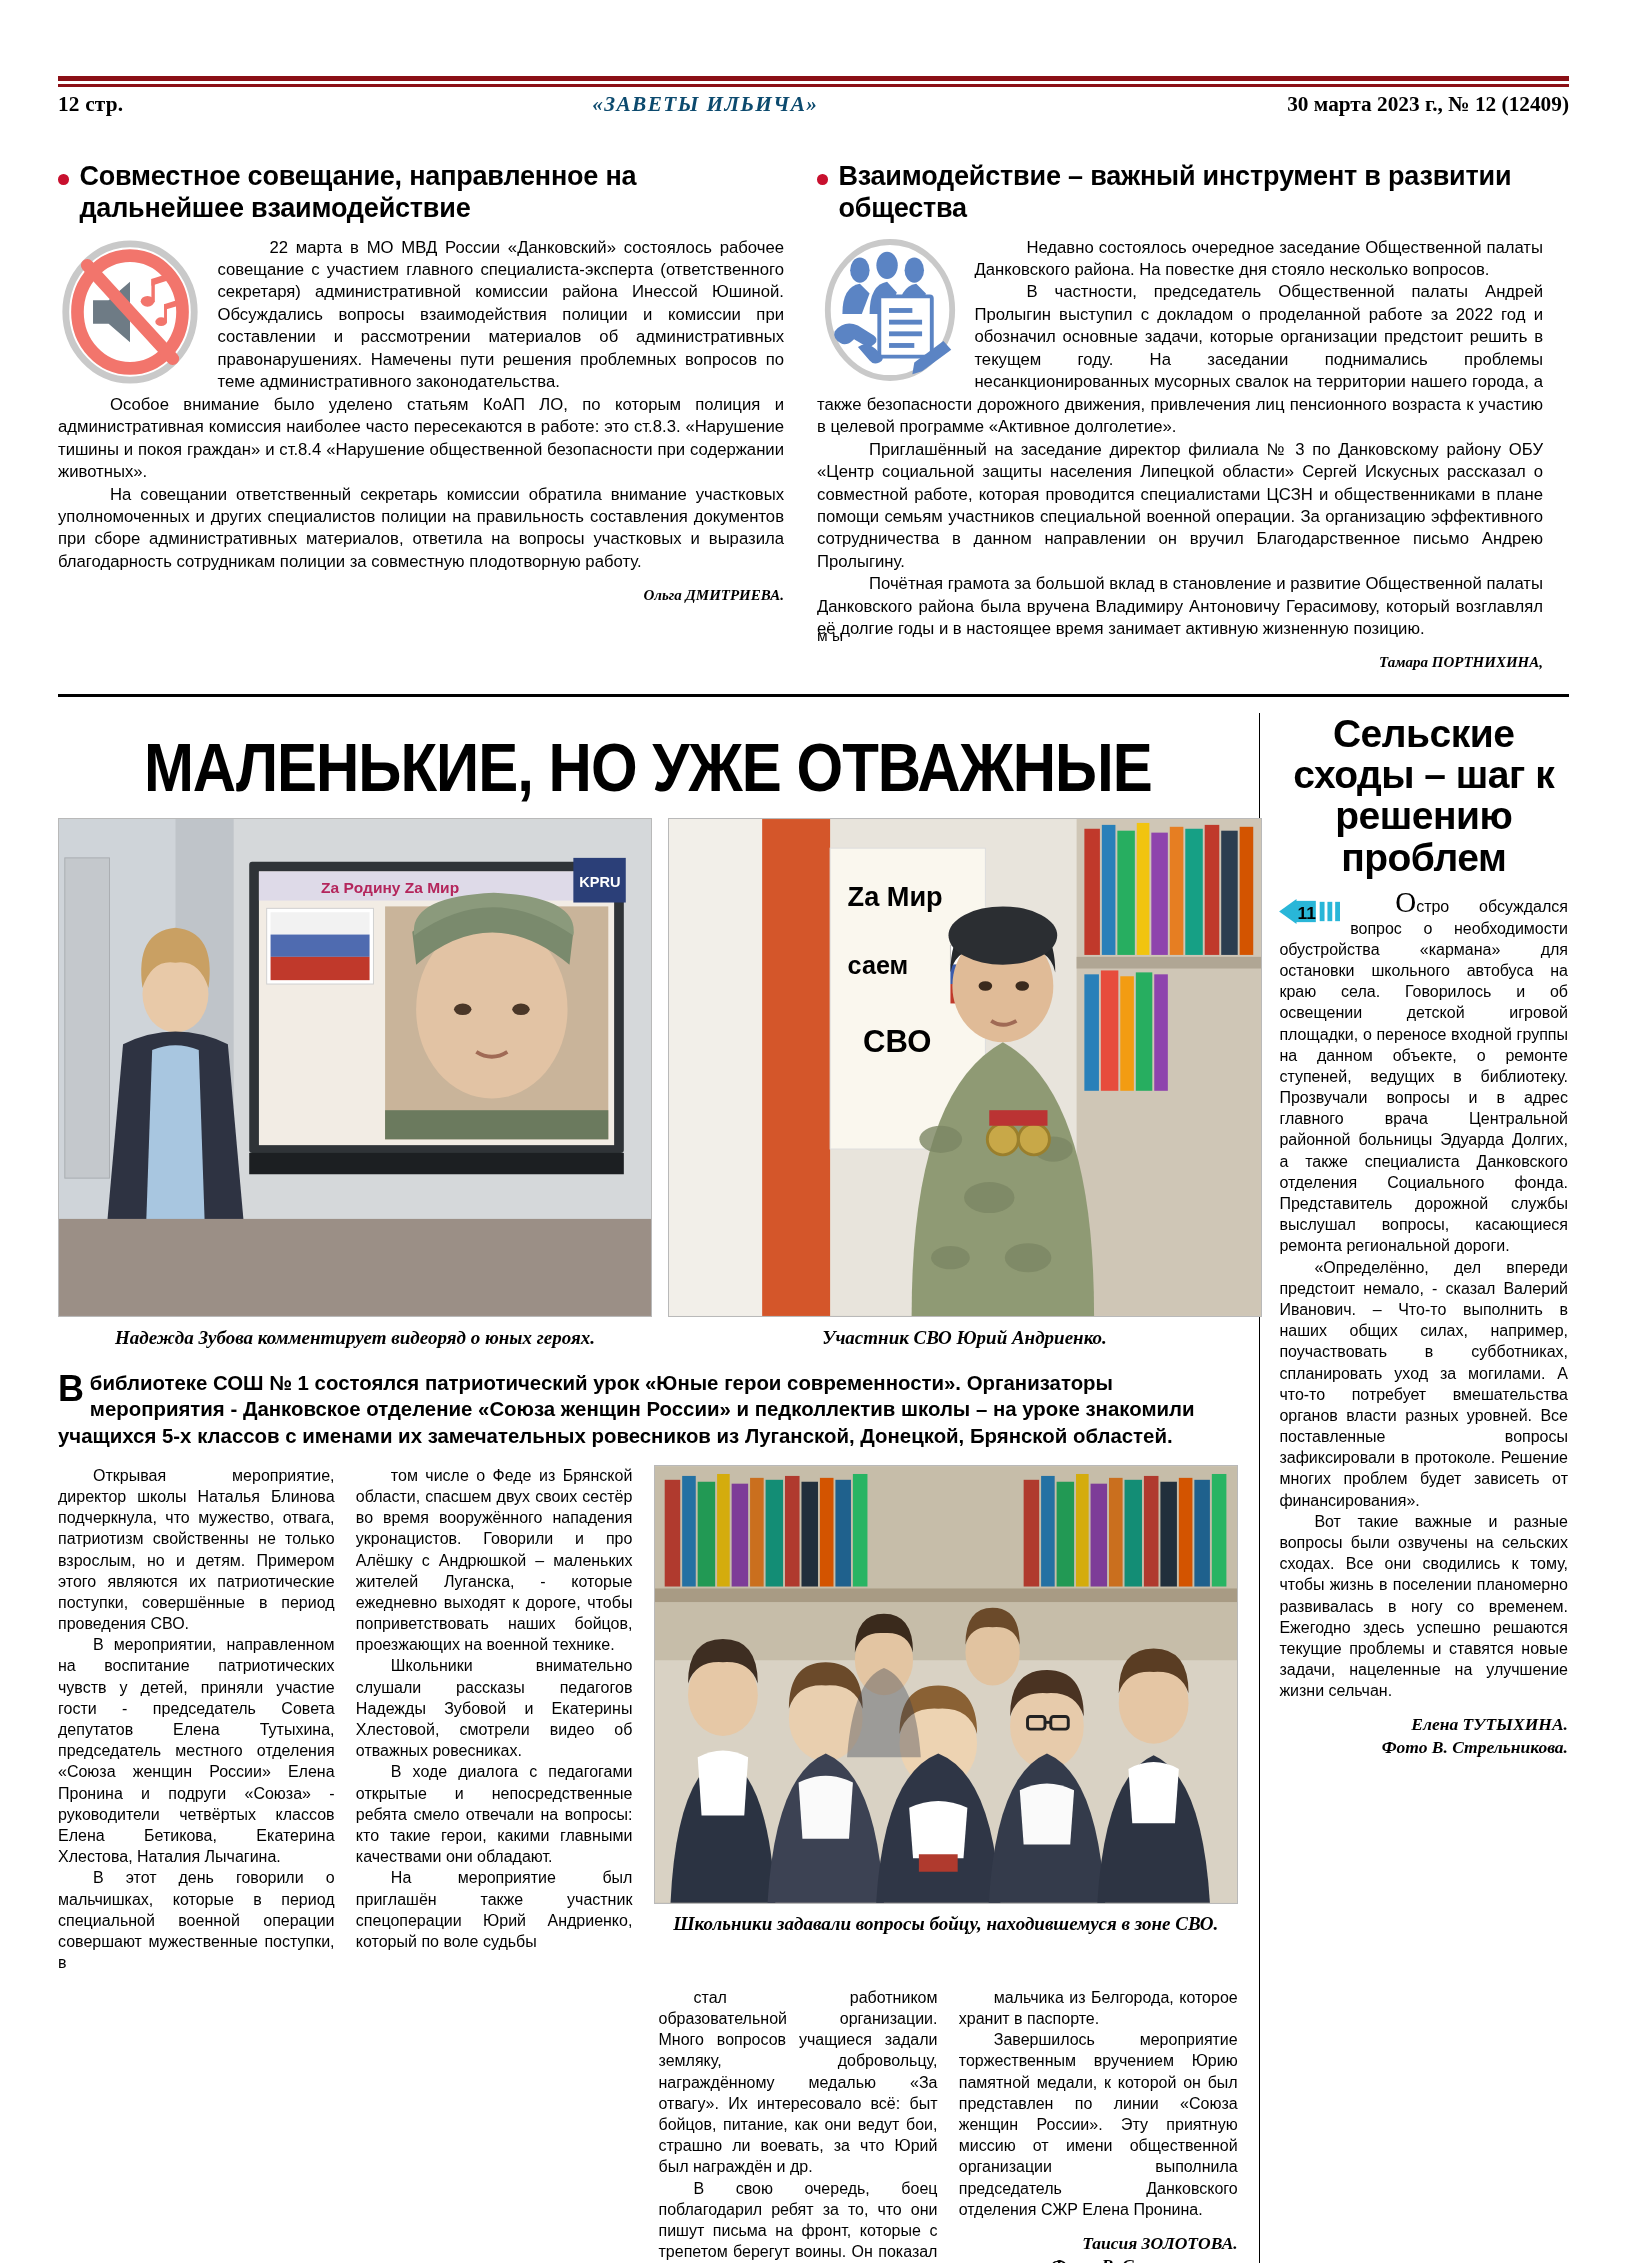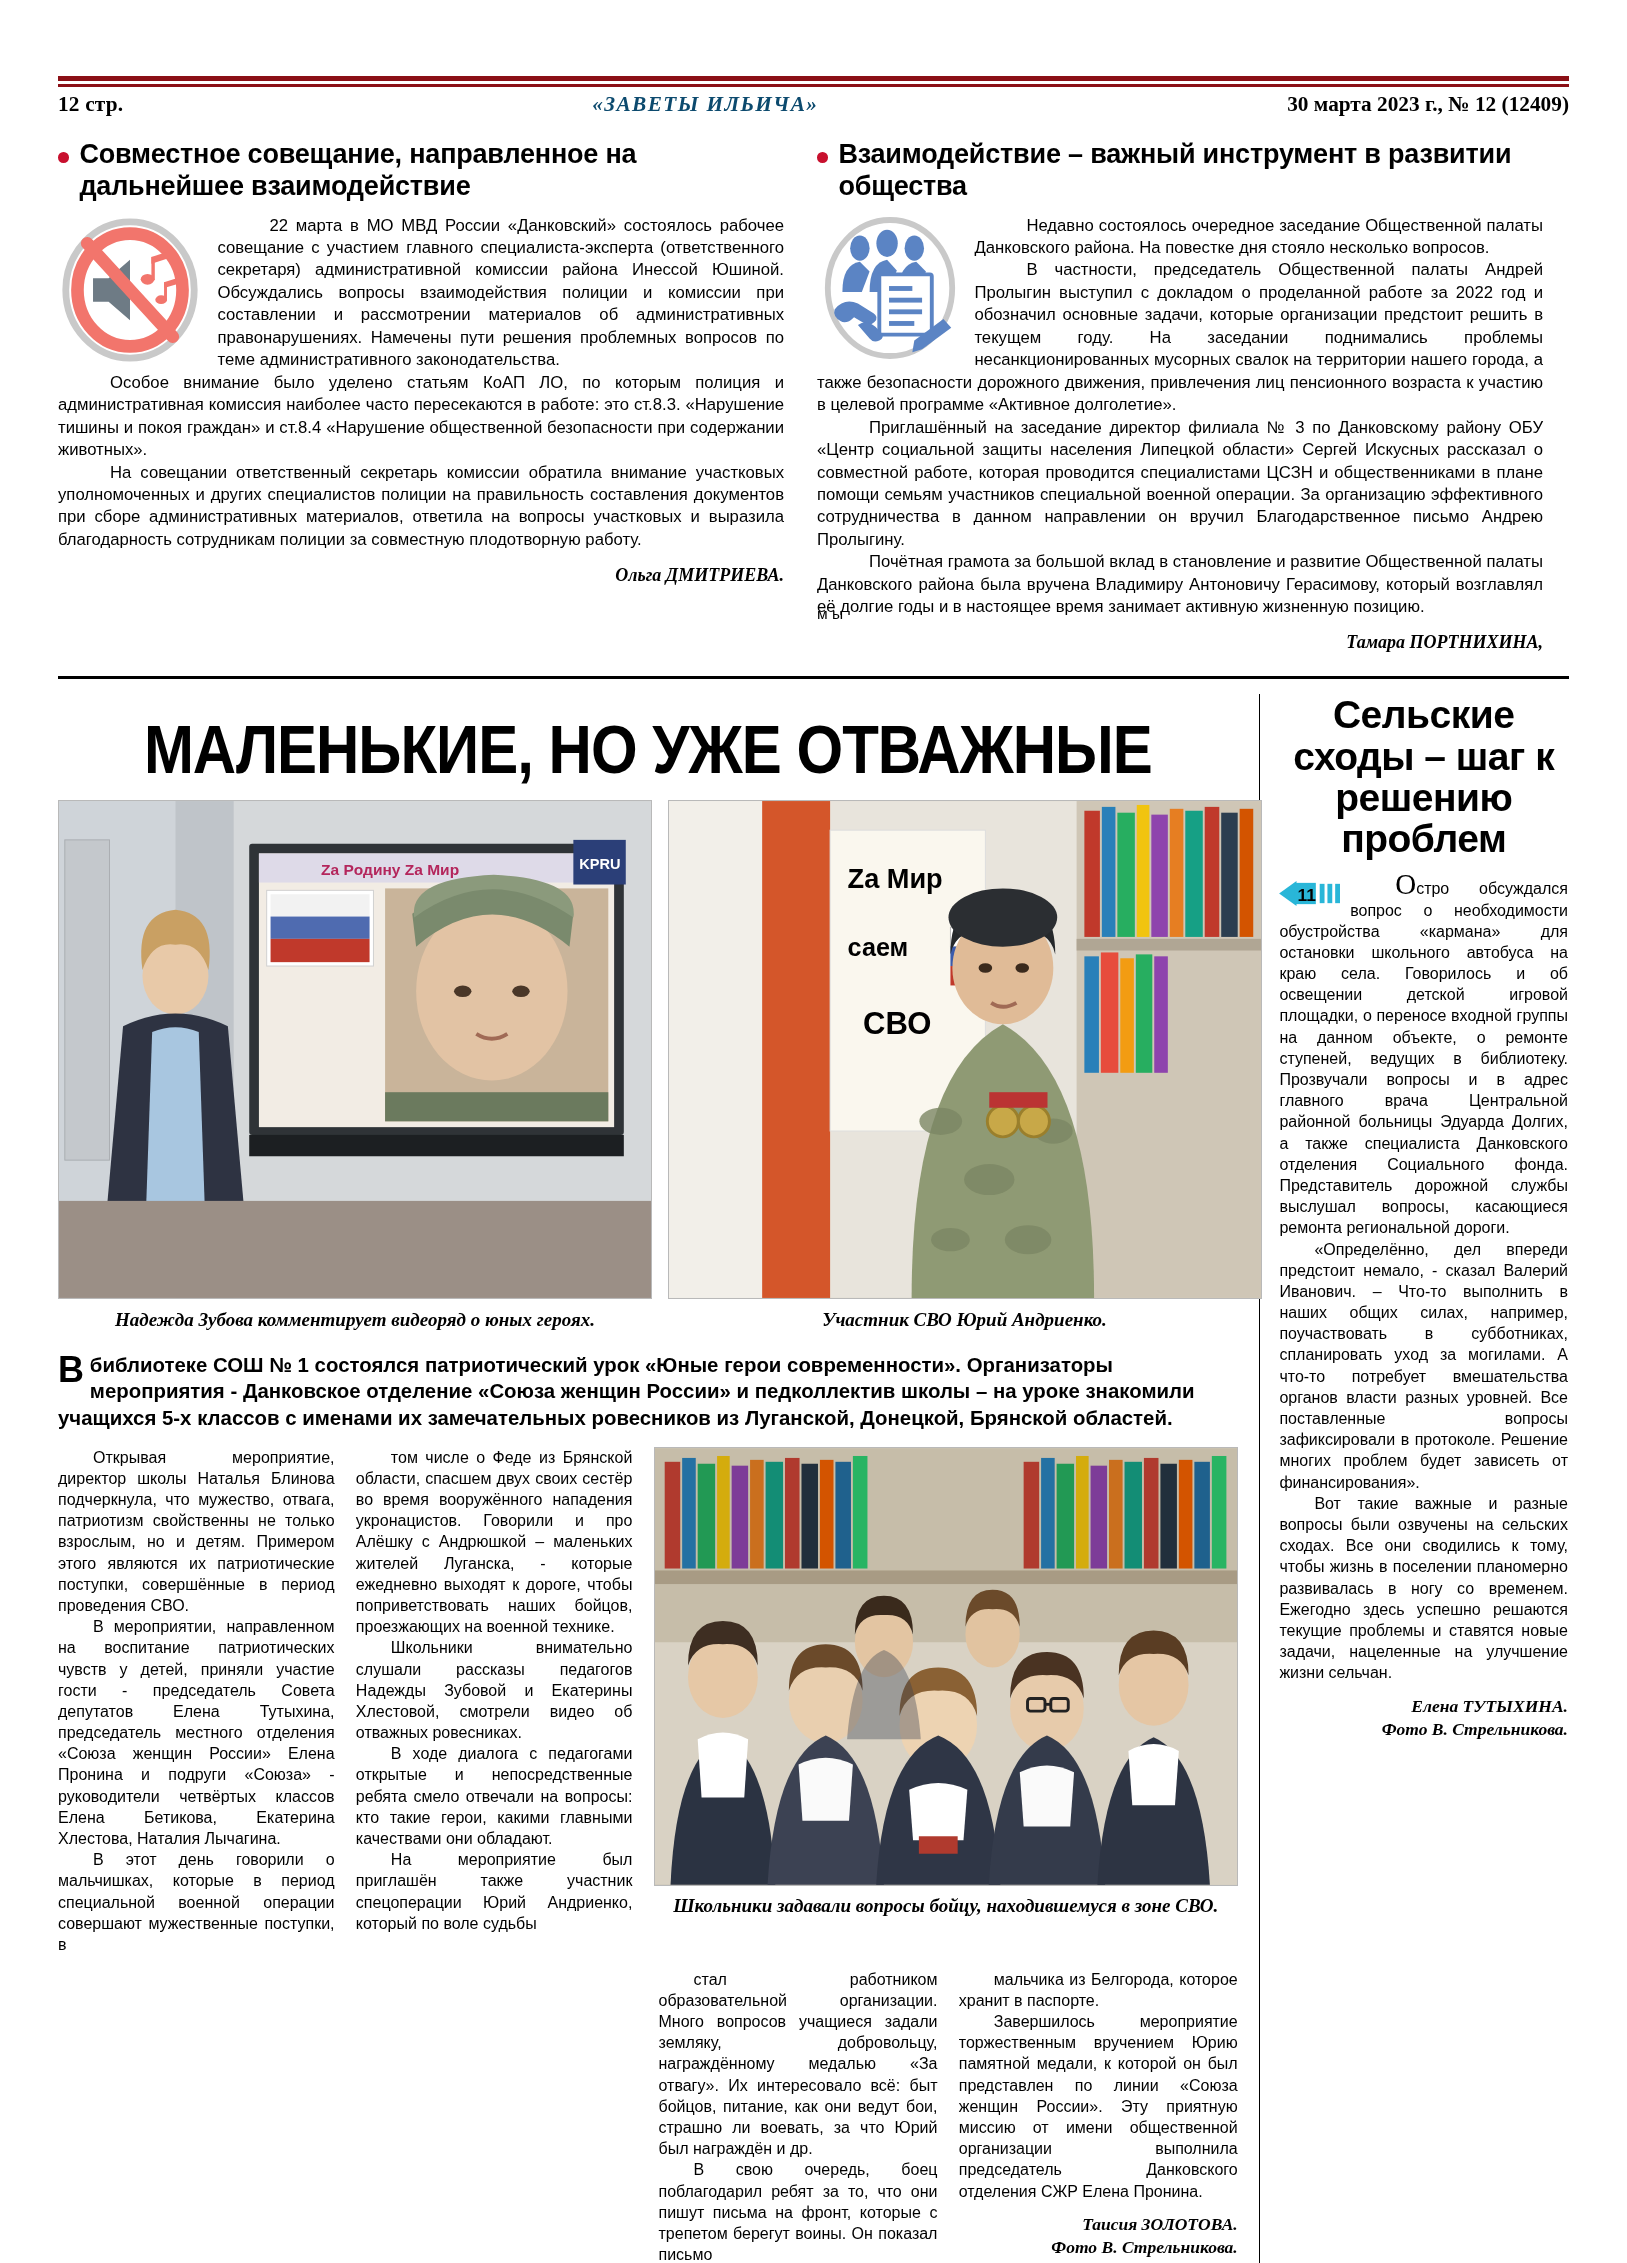--- a/index.html
+++ b/index.html
@@ -29,41 +29,41 @@
   .mh-center {
     font-family:"Liberation Serif", serif; font-weight:700; font-style:italic;
     font-size:21.3px; color:#0c4a6e; letter-spacing:1.4px;
   }
   .mh-right {
     font-family:"Liberation Serif", serif; font-weight:700;
     font-size:21.3px;
   }
 
   
-  .top-area { display:flex; gap:33px; margin-top:18px; }
+  .top-area { display:flex; gap:33px; margin-top:40px; }
   .top-col { width:726px; }
 
   .art-head {
     display:flex; align-items:flex-start; gap:10.7px;
     font-weight:700; font-size:27px; line-height:1.16;
     letter-spacing:-0.2px;
   }
   .bullet {
     width:10.7px; height:10.7px; border-radius:50%; background:#c8102e;
     flex:0 0 10.7px; margin-top:12.6px;
   }
   .art-head-txt { max-width: 679px; }
 
   .art-body { font-size:16.7px; line-height:1.345; text-align:justify; margin-top:12.6px; }
   .art-body p { margin:0; text-indent:52px; }
   .icon-float { float:left; margin:3.9px 15.5px 1.9px 0; }
   .icon-float.right-art { margin:1.9px 15.5px 1.9px 3.9px; }
 
   .sig { text-align:right; font-weight:700; font-style:italic;
-         font-family:"Liberation Serif", serif; font-size:18px; margin-top:12.6px; line-height:1.3;}
+         font-family:"Liberation Serif", serif; font-size:15px; margin-top:12.6px; line-height:1.3;}
 
   
   .orphan { position:absolute; font-size:15.5px; }
 
   
   .big-rule { height:2.9px; background:#000; margin-top:21.3px; }
 
   
   .main-area { display:flex; margin-top:15.5px; }
   .main-left { width:1201px; padding-right:21.3px; }

